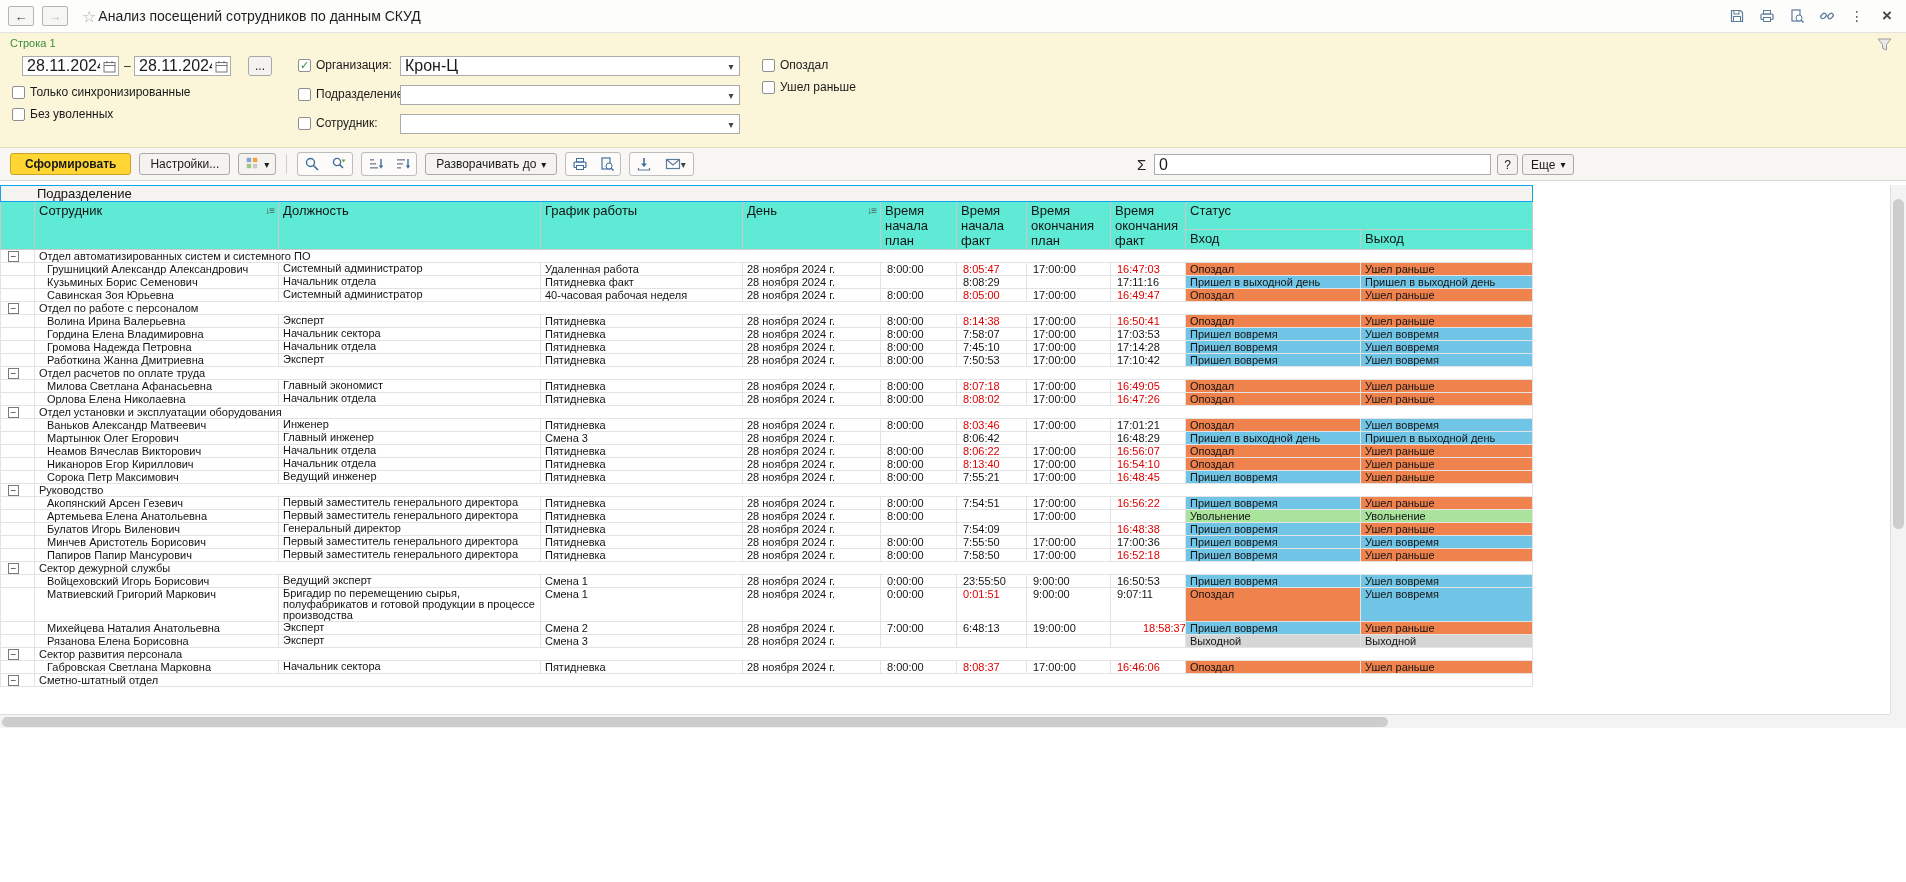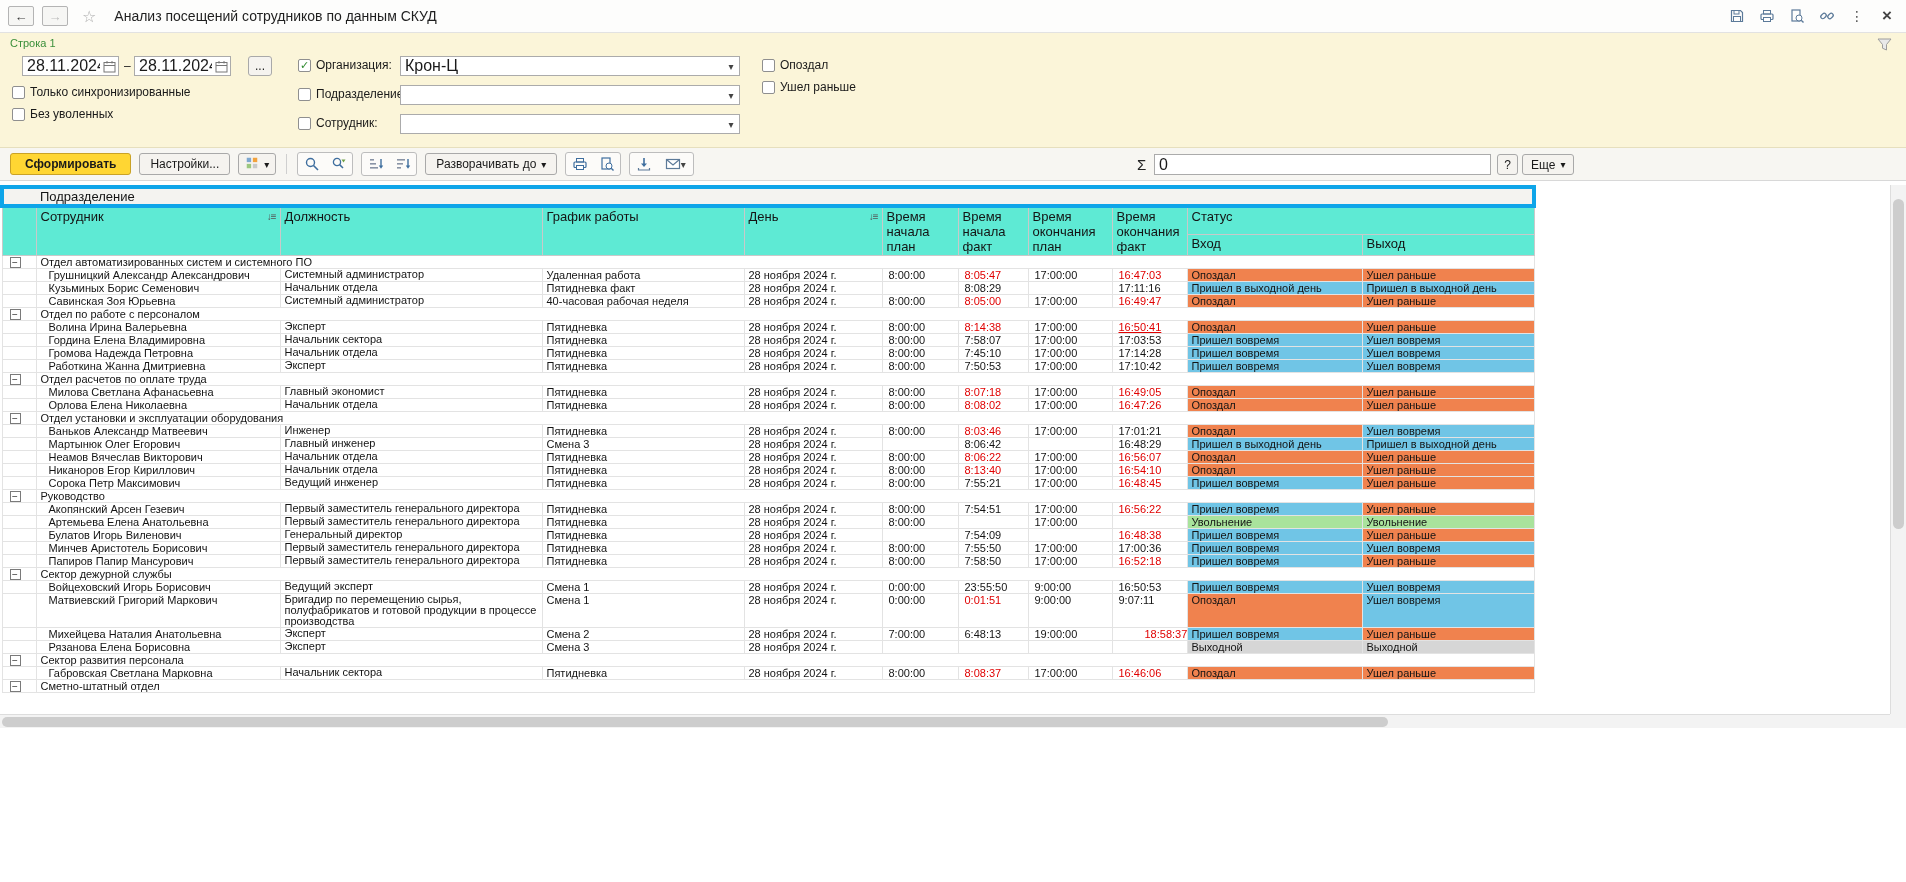--- a/index.html
+++ b/index.html
@@ -8,21 +8,21 @@
   .screen { position:relative; width:1906px; height:882px; background:#fff; overflow:hidden; }
 
   
   .titlebar { position:absolute; left:0; top:0; width:100%; height:33px; background:#FDFDFC;
               border-bottom:1px solid #E2E2E2; display:flex; align-items:center; }
   .navbtn { width:26px; height:20px; margin-left:8px; border:1px solid #B4B4B4; border-radius:2px;
             background:#F6F6F4; display:inline-flex; align-items:center; justify-content:center;
             font-size:13px; color:#3A3A3A; }
   .navbtn.disabled { color:#BDBDBD; }
   .star { margin-left:14px; font-size:16px; color:#B0B0B0; }
-  .wtitle { margin-left:18px; font-size:14px; color:#1F1F1F; }
+  .wtitle { margin-left:2px; font-size:14px; color:#1F1F1F; }
   .winicons { margin-left:auto; margin-right:10px; display:flex; align-items:center; gap:12px; }
   .wicon { display:inline-flex; align-items:center; justify-content:center; width:18px; height:18px; }
   .wicon.kebab { font-size:14px; color:#555; }
   .wicon.closex { font-size:17px; color:#444; font-weight:bold; }
 
   
   .filters { position:absolute; left:0; top:33px; width:100%; height:115px; background:#FBF5D9;
              border-bottom:1px solid #E6DFBE; }
   .rowlabel { position:absolute; left:10px; top:4px; font-size:11px; }
   .inputbox { position:absolute; height:20px; background:#fff; border:1px solid #ABABAB;
@@ -53,21 +53,21 @@
   .sumsym { position:absolute; left:1137px; top:8px; font-size:15px; color:#222; }
   .suminput { left:1154px; top:6px; width:337px; height:21px; }
   .helpbtn { position:absolute; left:1497px; top:6px; width:21px; height:21px; padding:0; justify-content:center; }
   .morebtn { position:absolute; left:1522px; top:6px; height:21px; padding:0 8px; }
 
   
   .reportwrap { position:absolute; left:0; top:185px; width:1890px; height:529px; overflow:hidden; background:#fff; }
   .report { border-collapse:collapse; table-layout:fixed; width:1532px; background:#fff; }
   .report th { font-weight:normal; text-align:left; vertical-align:top; border:1px solid #C9C9C9;
                background:#5eead4; padding:1px 4px; font-size:13px; color:#141414; overflow:hidden; }
-  th.band { background:#F4F3F0; border:4px solid #0ea5e9; height:15px; padding:0 4px 0 36px; }
+  th.band { background:#F4F3F0; border:1px solid #0ea5e9; height:15px; padding:0 4px 0 36px; }
   tr.h1 th { height:25px; }
   tr.h2 th { height:18px; }
   .sorti { float:right; font-size:10px; color:#555; margin-top:2px; letter-spacing:-1px; }
   .report td { border:1px solid #E3E3E3; padding:0 4px; height:13px; line-height:12px; font-size:11px;
                vertical-align:top; overflow:hidden; white-space:nowrap; color:#141414; }
   td.emp { padding-left:12px; }
   td.pos { white-space:normal; line-height:11px; }
   td.tm  { padding-left:6px; }
   td.gname { padding-left:4px; }
   .colbtn { display:inline-block; width:11px; height:11px; border:1px solid #7A7A7A; background:#fff;
@@ -398,21 +398,21 @@
           </tr>
           <tr>
             <td class="gut"></td>
             <td class="emp">Волина Ирина Валерьевна</td>
             <td class="pos">Эксперт</td>
             <td class="sch">Пятидневка</td>
             <td class="day">28 ноября 2024 г.</td>
             <td class="tm">8:00:00</td>
             <td class="tm" style="color: rgb(224, 0, 0);">8:14:38</td>
             <td class="tm">17:00:00</td>
-            <td class="tm" style="color: rgb(224, 0, 0); text-decoration: underline;">16:50:41</td>
+            <td class="tm" style="color: rgb(224, 0, 0);">16:50:41</td>
             <td class="st" style="background: rgb(240, 130, 78);">Опоздал</td>
             <td class="st" style="background: rgb(240, 130, 78);">Ушел раньше</td>
           </tr>
           <tr>
             <td class="gut"></td>
             <td class="emp">Гордина Елена Владимировна</td>
             <td class="pos">Начальник сектора</td>
             <td class="sch">Пятидневка</td>
             <td class="day">28 ноября 2024 г.</td>
             <td class="tm">8:00:00</td>

